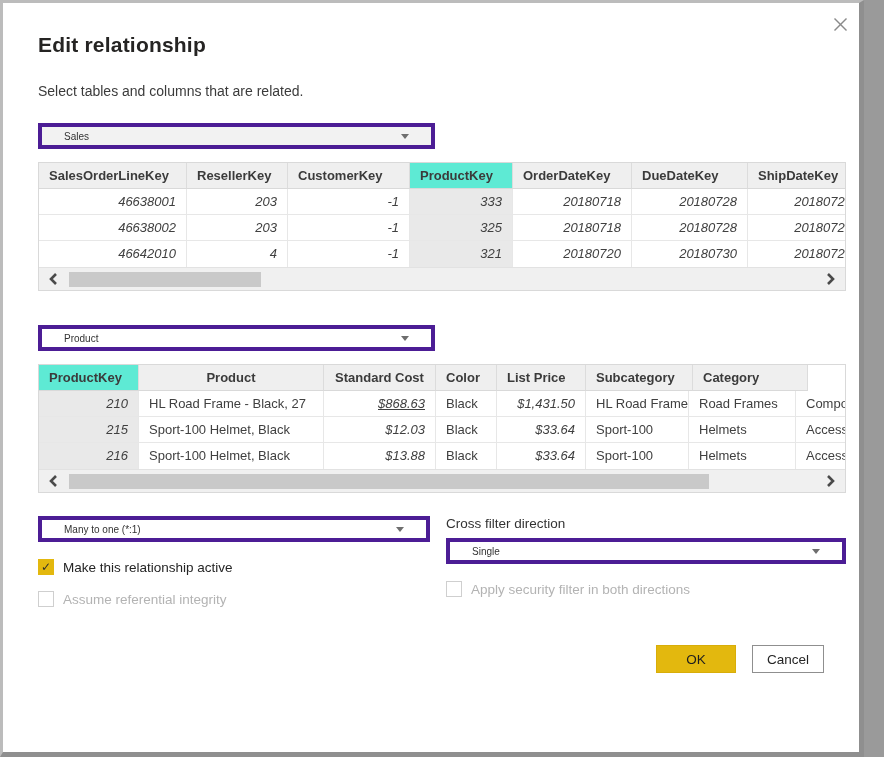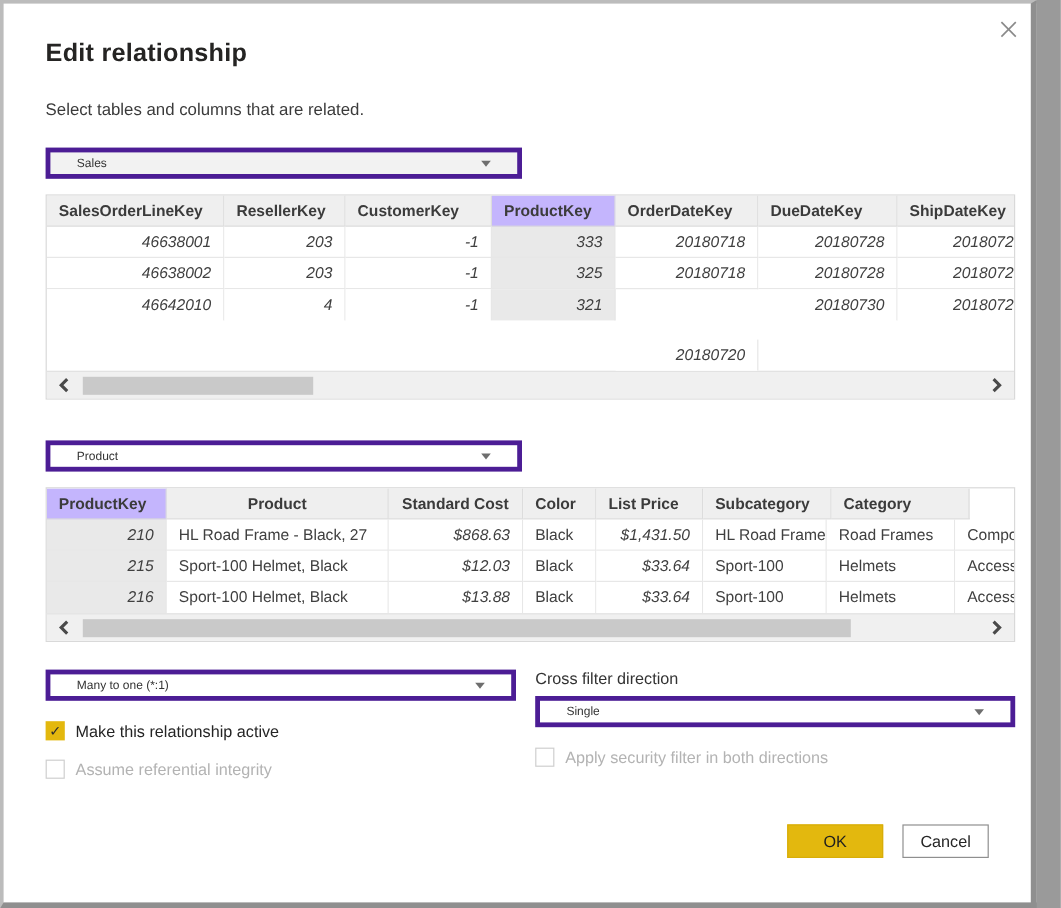--- a/index.html
+++ b/index.html
@@ -51,21 +51,21 @@
   .t-clip { overflow: hidden; width: 806px; }
   .t-head, .tr { display: flex; width: max-content; }
   .th {
     flex: 0 0 auto; height: 26px; line-height: 25px;
     background: #efefef; color: #3b3b3b;
     font-size: 13px; font-weight: 700;
     padding: 0 10px; border-right: 1px solid #dcdcdc; border-bottom: 1px solid #d9d9d9;
     white-space: nowrap; overflow: hidden; cursor: pointer;
   }
   .th.center { text-align: center; }
-  .th.key { background: #c4b5fd; }
+  .th.key { background: #5eead4; }
   .td {
     flex: 0 0 auto; height: 26px; line-height: 25px;
     font-size: 13px; color: #404040; background: #ffffff;
     padding: 0 10px; border-right: 1px solid #e7e7e7; border-bottom: 1px solid #e7e7e7;
     white-space: nowrap; overflow: hidden; cursor: pointer;
   }
   .td.num { font-style: italic; text-align: right; }
   .td.key { background: #e9e9e9; }
   .tr:last-child .td { border-bottom: none; }
 
@@ -158,21 +158,21 @@
               <div class="td key num" style="width: 103px;">325</div>
               <div class="td num" style="width: 119px;">20180718</div>
               <div class="td num" style="width: 116px;">20180728</div>
               <div class="td num" style="width: 115px;">20180725</div>
             </div>
             <div class="tr">
               <div class="td num" style="width: 148px;">46642010</div>
               <div class="td num" style="width: 101px;">4</div>
               <div class="td num" style="width: 122px;">-1</div>
               <div class="td key num" style="width: 103px;">321</div>
-              <div class="td num" style="width: 119px; margin-top: 42px;">20180720</div>
+              <div class="td num" style="width: 119px;">20180720</div>
               <div class="td num" style="width: 116px;">20180730</div>
               <div class="td num" style="width: 115px;">20180727</div>
             </div>
           </div>
       </div>
       <div class="t-scrollbar">
         <div class="scroll-arrow">
           <svg width="10" height="14" viewBox="0 0 10 14">
               <polyline points="8,2 3,7 8,12" fill="none" stroke="#4a4a4a" stroke-width="2.6"></polyline>
             </svg>
@@ -201,21 +201,21 @@
             <div class="th center" style="width: 112px;">Standard Cost</div>
             <div class="th" style="width: 61px;">Color</div>
             <div class="th" style="width: 89px;">List Price</div>
             <div class="th" style="width: 107px;">Subcategory</div>
             <div class="th" style="width: 115px;">Category</div>
           </div>
         <div class="t-body">
             <div class="tr">
               <div class="td key num" style="width: 100px;">210</div>
               <div class="td" style="width: 185px;">HL Road Frame - Black, 27</div>
-              <div class="td num" style="width: 112px;">$868.63</div>
+              <div class="td num" style="width: 112px; text-decoration: underline;">$868.63</div>
               <div class="td" style="width: 61px;">Black</div>
               <div class="td num" style="width: 89px;">$1,431.50</div>
               <div class="td" style="width: 103px;">HL Road Frame</div>
               <div class="td" style="width: 107px;">Road Frames</div>
               <div class="td" style="width: 115px;">Components</div>
             </div>
             <div class="tr">
               <div class="td key num" style="width: 100px;">215</div>
               <div class="td" style="width: 185px;">Sport-100 Helmet, Black</div>
               <div class="td num" style="width: 112px;">$12.03</div>

